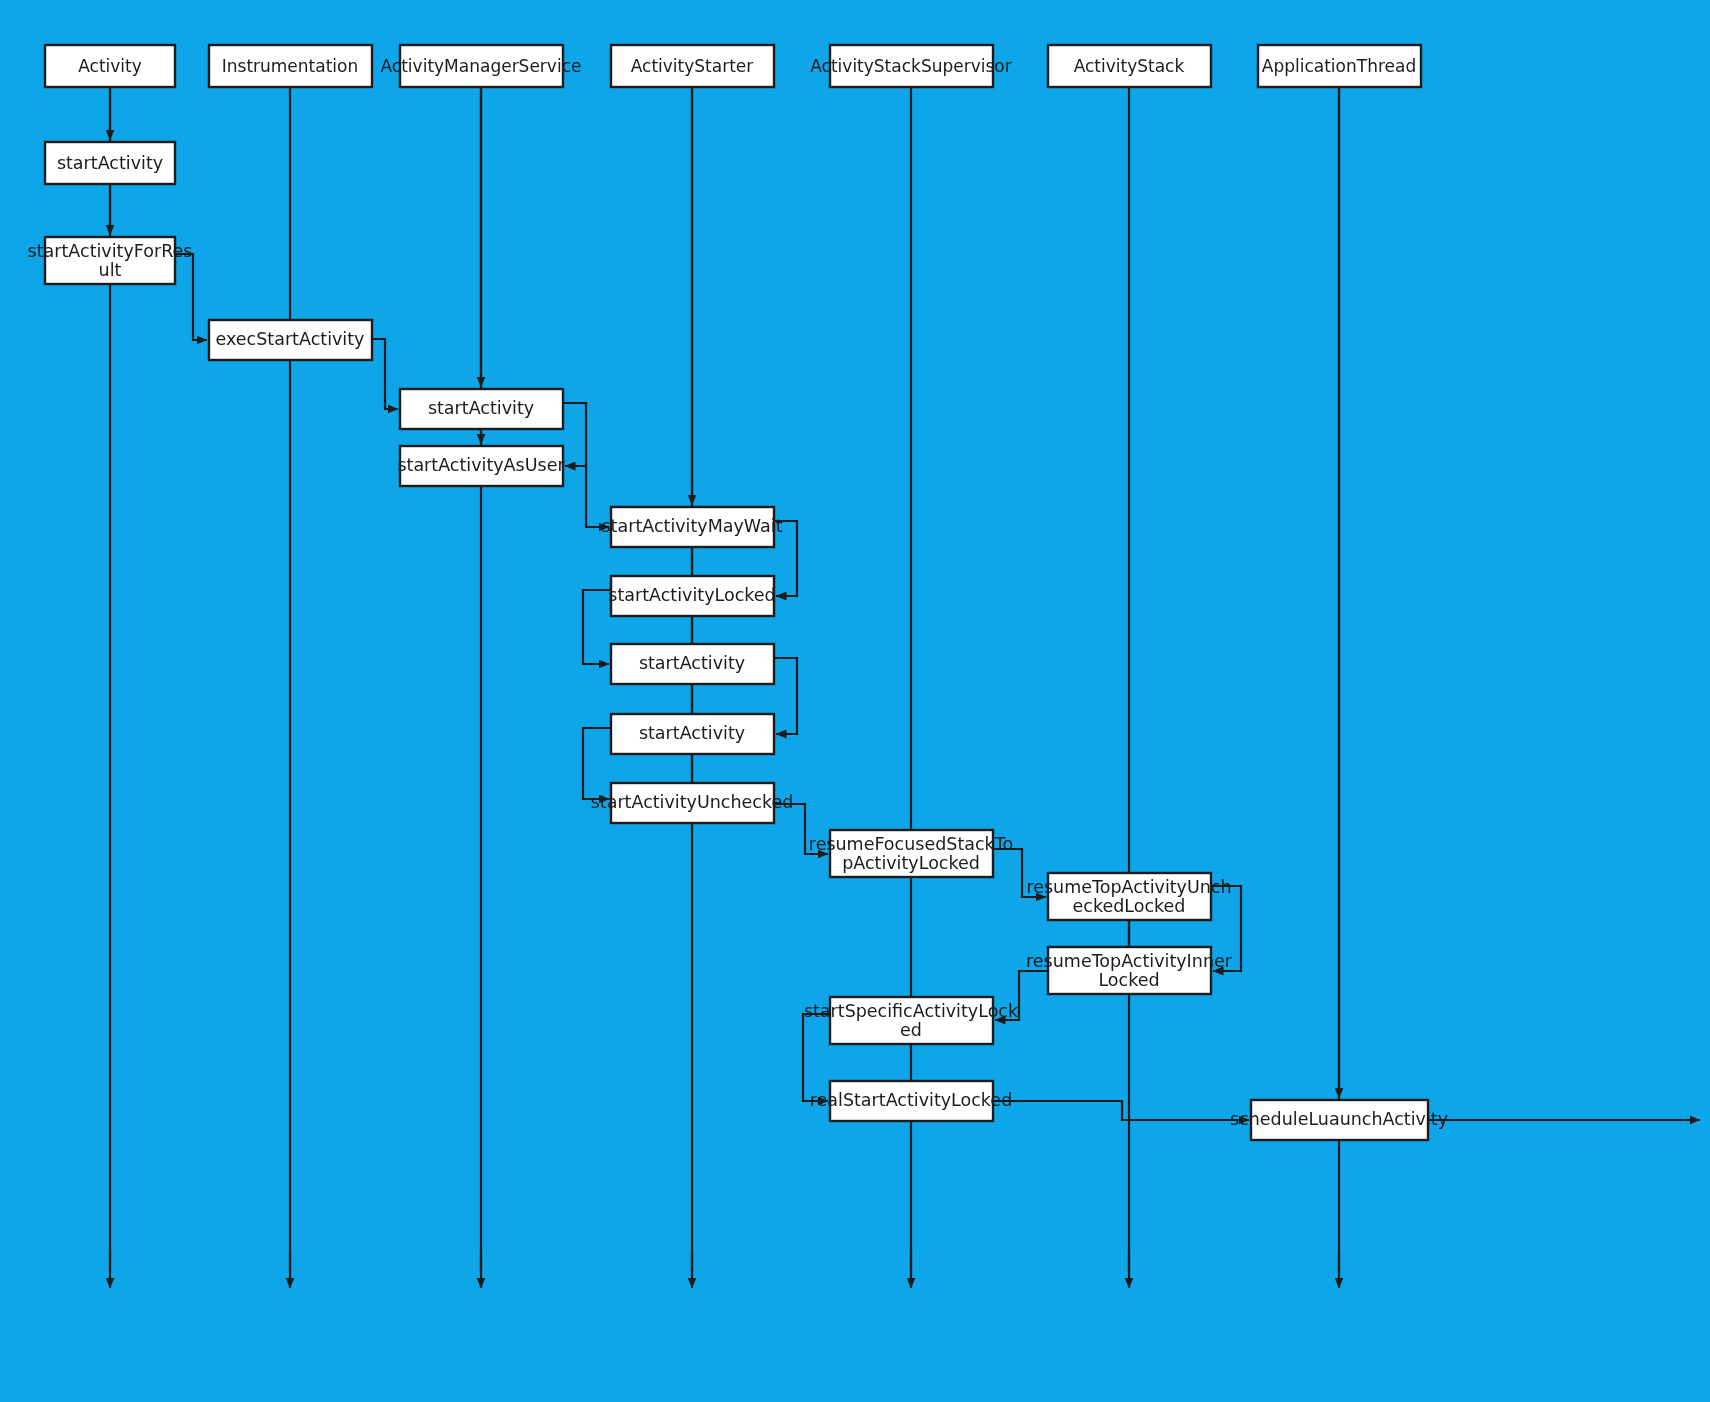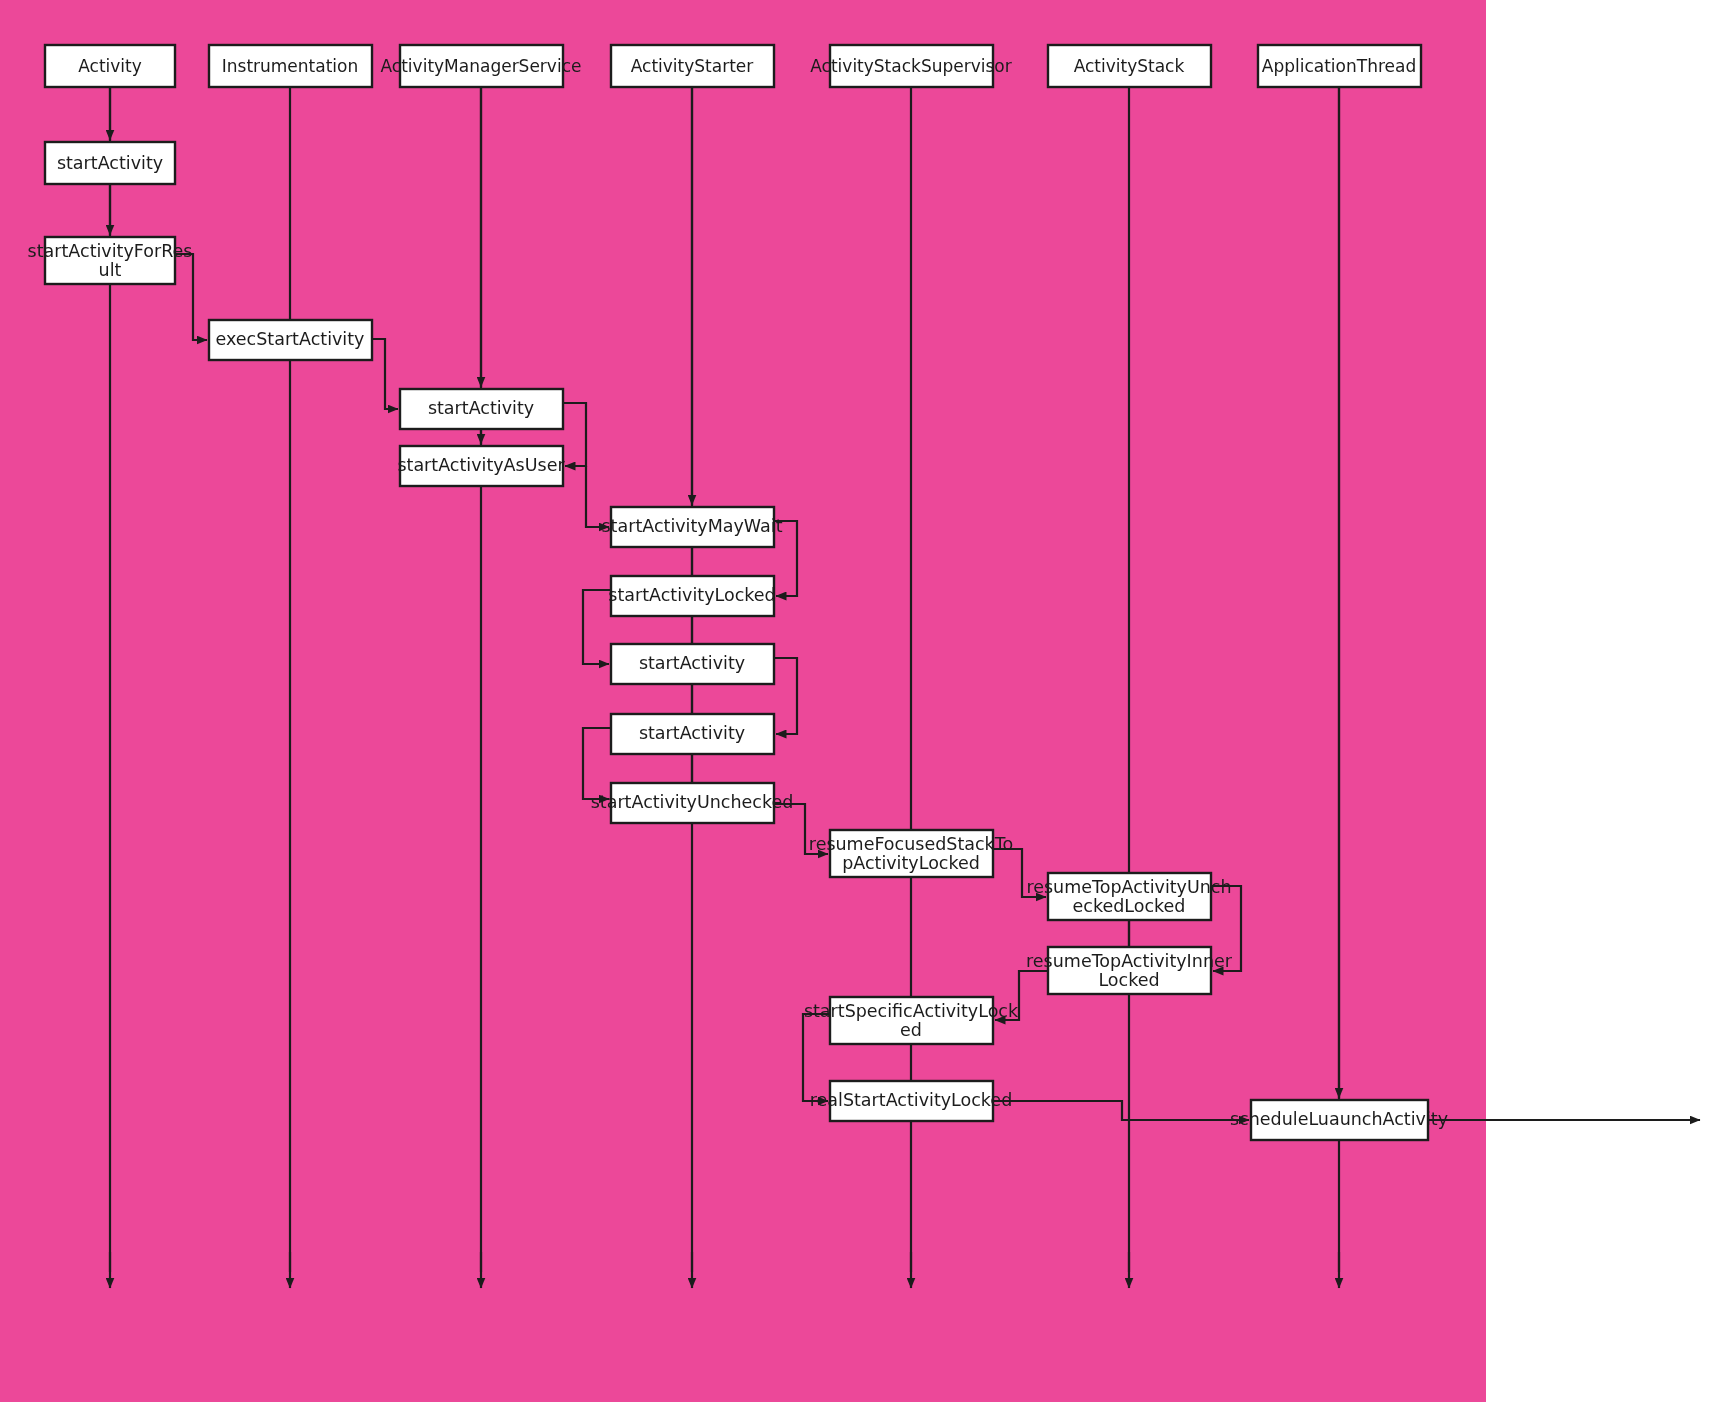--- a/index.html
+++ b/index.html
@@ -8,23 +8,23 @@
     background: #ffffff;
   }
   body {
     font-family: "DejaVu Sans", sans-serif;
     width: 1710px;
     height: 1402px;
     overflow: hidden;
   }
   #diagram-root {
     position: relative;
-    width: 1486px;
+    width: 1710px;
     height: 1402px;
-    background: #ec4899;
+    background: #0ea5e9;
   }
   svg#seq-svg {
     display: block;
     width: 1710px;
     height: 1402px;
   }
   .lifeline-line {
     stroke: #1c1c1c;
     stroke-width: 2.2;
     fill: none;

